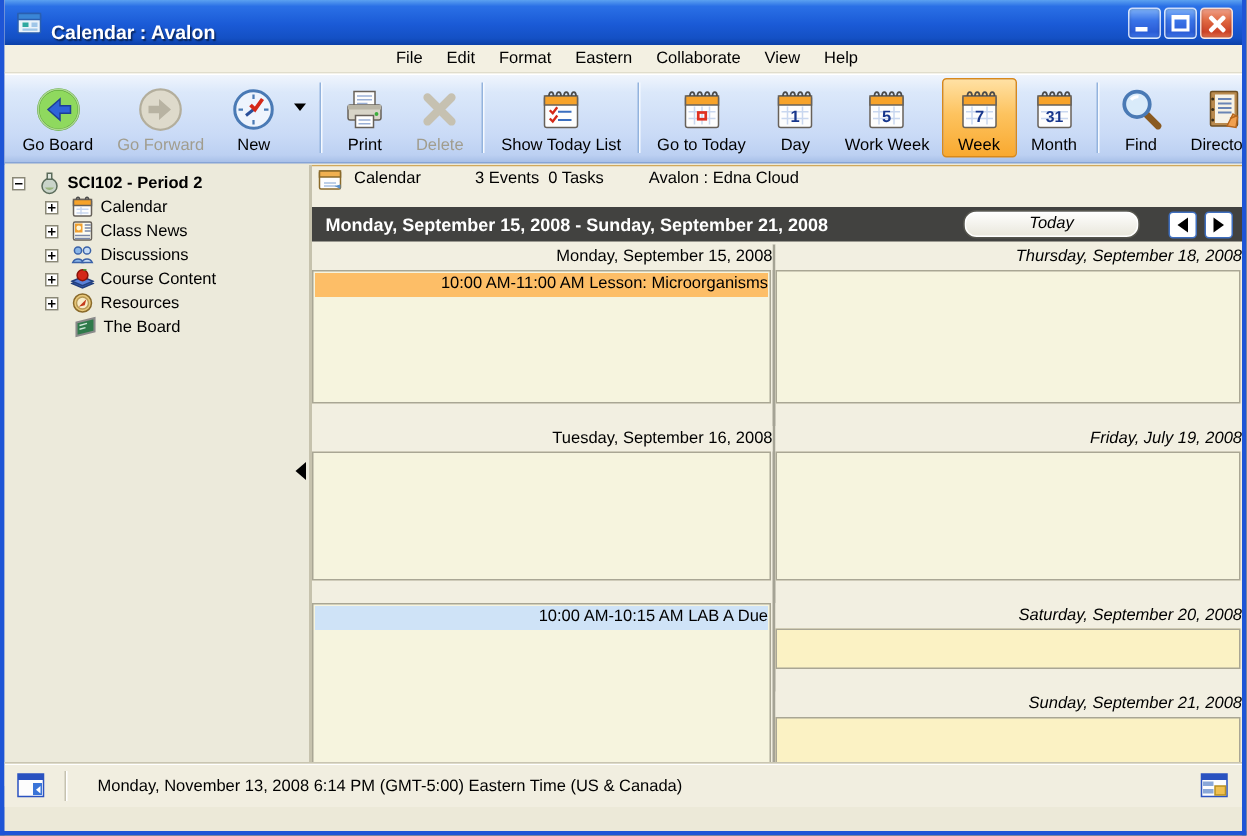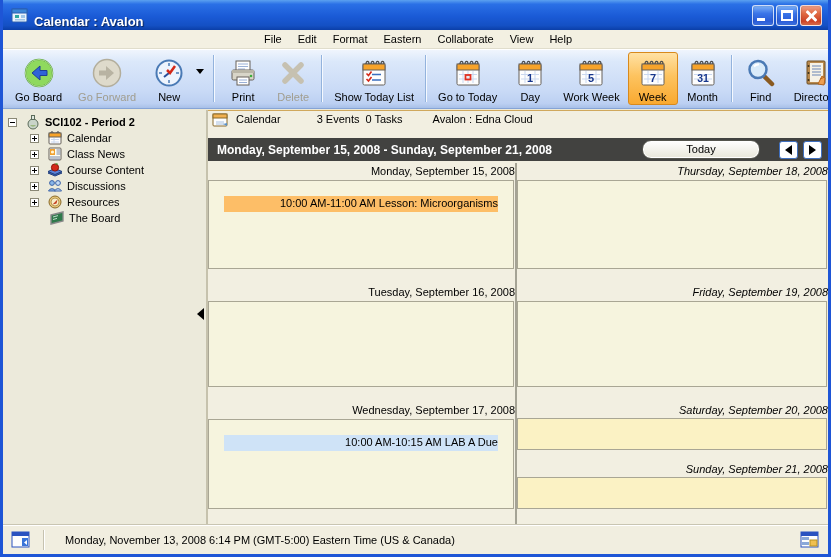--- a/index.html
+++ b/index.html
@@ -75,43 +75,43 @@
   .infobar{ height:20px; display:flex; align-items:center; padding-left:4px; background:#f2efe1; }
   .infobar .page-icon{ width:17px; height:15px; margin-right:7px; }
   .infobar span{ margin-right:6px; }
   .info-counts{ margin-left:30px; }
   .info-mailbox{ margin-left:24px; }
 
   .rangebar{ height:28px; background:#424240; display:flex; align-items:center; padding:0 6px 0 9px;margin-top:11px; }
   .range-title{ color:#fff; font-weight:bold; font-size:12px; flex:1; }
   .today-btn{
     width:118px; height:19px; background:linear-gradient(180deg,#ffffff,#e8e6da); border:1px solid #55554e;
-    border-radius:9px; box-shadow:inset 0 0 0 1px #fff; font-size:11px; text-align:center; line-height:17px; margin-right:14px;
+    border-radius:9px; box-shadow:inset 0 0 0 1px #fff; font-size:11px; text-align:center; line-height:17px; margin-right:14px;font-style:italic;
   }
   .nav-btn{ width:19px; height:18px; background:#fff; border:1px solid #3f6fbf; border-radius:3px;
     display:flex; align-items:center; justify-content:center; margin-left:5px; }
   .tri-left{ width:0; height:0; border-top:5px solid transparent; border-bottom:5px solid transparent; border-right:7px solid #000; }
   .tri-right{ width:0; height:0; border-top:5px solid transparent; border-bottom:5px solid transparent; border-left:7px solid #000; }
 
   
   .grid{ height:361px; display:flex; margin-top:2px; }
   .col{ display:flex; flex-direction:column; }
   .col.left{ width:309px; border-right:2px solid #a5a395; }
   .col.right{ flex:1;font-style:italic; }
   .day-cell{ display:flex; flex-direction:column;text-align:right; }
   .day-header{ height:17px; line-height:16px; padding-left:6px; background:#f2efe1; }
-  .day-body{ flex:1; margin:0 1px 15px 0; border:1px solid #a9a694; background:#f6f4de; padding:15px; overflow:hidden; }
+  .day-body{ flex:1; margin:0 1px 15px 0; border:1px solid #a9a694; background:#f6f4de; padding:1px; overflow:hidden; }
   .day-body.weekend{ background:#fbf2c4; }
   .event{ height:16px; line-height:15px; padding-left:4px; margin-bottom:1px; white-space:nowrap; overflow:hidden; }
   .event.orange{ background:#fdbe67; }
   .event.blue{ background:#cfe3f7; }
 
   
   .statusbar{
-    position:absolute; left:0; right:0; bottom:0; height:30px; background:#f1eee0;
+    position:absolute; left:0; right:0; bottom:16px; height:30px; background:#f1eee0;
     border-top:1px solid #c9c5b2; box-shadow:inset 0 1px 0 #fff;
     display:flex; align-items:center; padding:0 8px;
   }
   .status-sep{ width:0; height:20px; border-left:1px solid #c6c2b0; border-right:1px solid #fff; margin:0 10px 0 12px; }
   .status-text{ margin-left:10px; flex:1; }
   .status-icon{ width:20px; height:17px; }
 </style>
 </head>
 <body>
 
@@ -359,38 +359,38 @@
           <circle cx="5.5" cy="6" r="1.6" fill="#fff6d8"></circle>
           <path d="M9.5 4 h4 M9.5 6 h4 M9.5 8 h4 M3 11 h10 M3 13 h10" stroke="#7a88a8" stroke-width="1"></path>
         </svg>
         <span>Class News</span>
       </div>
 
       <div class="tree-row">
         <span class="indent-child"></span>
         <span class="expand-box plus"></span>
         <svg class="tree-icon" viewBox="0 0 16 16">
+          <circle cx="5" cy="5" r="2.4" fill="#8ab6e8" stroke="#3a62a8"></circle>
+          <circle cx="11" cy="5" r="2.4" fill="#c6dcf5" stroke="#3a62a8"></circle>
+          <path d="M1.5 13 a3.8 3.8 0 0 1 7 0 z" fill="#8ab6e8" stroke="#3a62a8"></path>
+          <path d="M7.5 13 a3.8 3.8 0 0 1 7 0 z" fill="#c6dcf5" stroke="#3a62a8"></path>
+        </svg>
+        <span>Discussions</span>
+      </div>
+
+      <div class="tree-row">
+        <span class="indent-child"></span>
+        <span class="expand-box plus"></span>
+        <svg class="tree-icon" viewBox="0 0 16 16">
           <path d="M1 11 l7 -3 7 3 -7 3 z" fill="#3a62b8" stroke="#23407e"></path>
           <path d="M1 9.5 l7 -3 7 3 -7 3 z" fill="#5a82d8" stroke="#23407e"></path>
           <circle cx="8" cy="5.5" r="3.6" fill="#d42818" stroke="#8a1408"></circle>
           <path d="M8 2 q2 -1.5 3 0 q-2 1 -3 0" fill="#3f9c2c"></path>
         </svg>
         <span>Course Content</span>
-      </div>
-
-      <div class="tree-row">
-        <span class="indent-child"></span>
-        <span class="expand-box plus"></span>
-        <svg class="tree-icon" viewBox="0 0 16 16">
-          <circle cx="5" cy="5" r="2.4" fill="#8ab6e8" stroke="#3a62a8"></circle>
-          <circle cx="11" cy="5" r="2.4" fill="#c6dcf5" stroke="#3a62a8"></circle>
-          <path d="M1.5 13 a3.8 3.8 0 0 1 7 0 z" fill="#8ab6e8" stroke="#3a62a8"></path>
-          <path d="M7.5 13 a3.8 3.8 0 0 1 7 0 z" fill="#c6dcf5" stroke="#3a62a8"></path>
-        </svg>
-        <span>Discussions</span>
       </div>
 
       <div class="tree-row">
         <span class="indent-child"></span>
         <span class="expand-box plus"></span>
         <svg class="tree-icon" viewBox="0 0 16 16">
           <circle cx="8" cy="8" r="6" fill="#e8c87a" stroke="#8a6a2a"></circle>
           <circle cx="8" cy="8" r="4" fill="#f8ecc8" stroke="#b89a56"></circle>
           <path d="M5.5 10.5 L10.5 5.5 L9.5 9.5 z" fill="#c43a1a"></path>
         </svg>
@@ -443,33 +443,32 @@
             <div class="day-header">Monday, September 15, 2008</div>
             <div class="day-body">
               <div class="event orange">10:00 AM-11:00 AM Lesson: Microorganisms</div>
             </div>
           </div>
           <div class="day-cell" style="height:118px">
             <div class="day-header">Tuesday, September 16, 2008</div>
             <div class="day-body"></div>
           </div>
           <div class="day-cell" style="height:122px">
-            <div class="day-header">Wednesday, September 17, 2008</div>
             <div class="day-body">
               <div class="event blue">10:00 AM-10:15 AM LAB A Due</div>
             </div>
           </div>
         </div>
         <div class="col right">
           <div class="day-cell" style="height:121px">
             <div class="day-header">Thursday, September 18, 2008</div>
             <div class="day-body"></div>
           </div>
           <div class="day-cell" style="height:118px">
-            <div class="day-header">Friday, September 19, 2008</div>
+            <div class="day-header">Friday, July 19, 2008</div>
             <div class="day-body"></div>
           </div>
           <div class="day-cell" style="height:59px">
             <div class="day-header">Saturday, September 20, 2008</div>
             <div class="day-body weekend"></div>
           </div>
           <div class="day-cell" style="height:63px">
             <div class="day-header">Sunday, September 21, 2008</div>
             <div class="day-body weekend"></div>
           </div>

